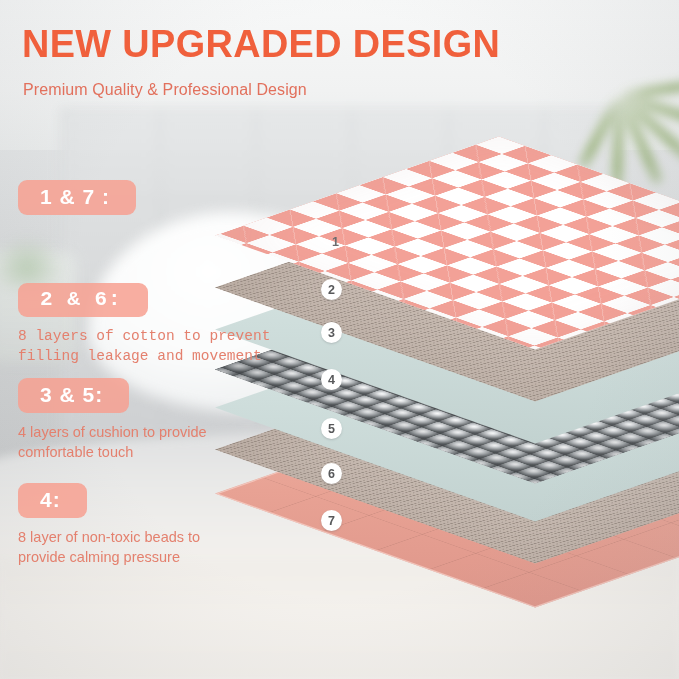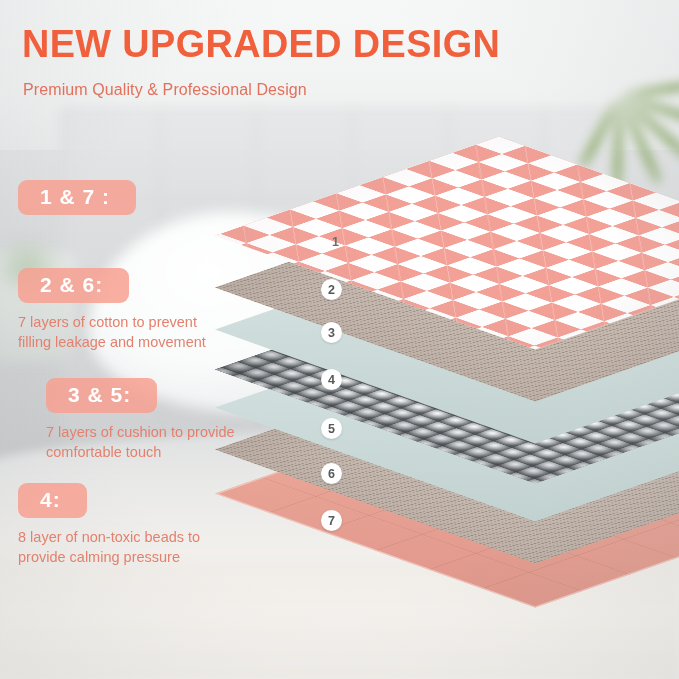--- a/index.html
+++ b/index.html
@@ -270,29 +270,29 @@
 
   <div class="vignette"></div>
 
   <div class="title">NEW UPGRADED DESIGN</div>
   <div class="subtitle">Premium Quality &amp; Professional Design</div>
 
   <div class="feature" style="top:180px;">
     <span class="f-badge">1 &amp; 7 :</span>
   </div>
 
-  <div class="feature" style="top:268px;">
+  <div class="feature" style="top:283px;font-family:Liberation Mono, monospace;">
     <span class="f-badge">2 &amp; 6:</span>
-    <div class="f-text">7 layers of cotton to prevent
+    <div class="f-text">8 layers of cotton to prevent
 filling leakage and movement</div>
   </div>
 
-  <div class="feature" style="top:378px;margin-left:28px;">
+  <div class="feature" style="top:378px;">
     <span class="f-badge">3 &amp; 5:</span>
-    <div class="f-text">7 layers of cushion to provide
+    <div class="f-text">4 layers of cushion to provide
 comfortable touch</div>
   </div>
 
   <div class="feature" style="top:483px;">
     <span class="f-badge">4:</span>
     <div class="f-text">8 layer of non-toxic beads to
 provide calming pressure</div>
   </div>
 
 </div>

